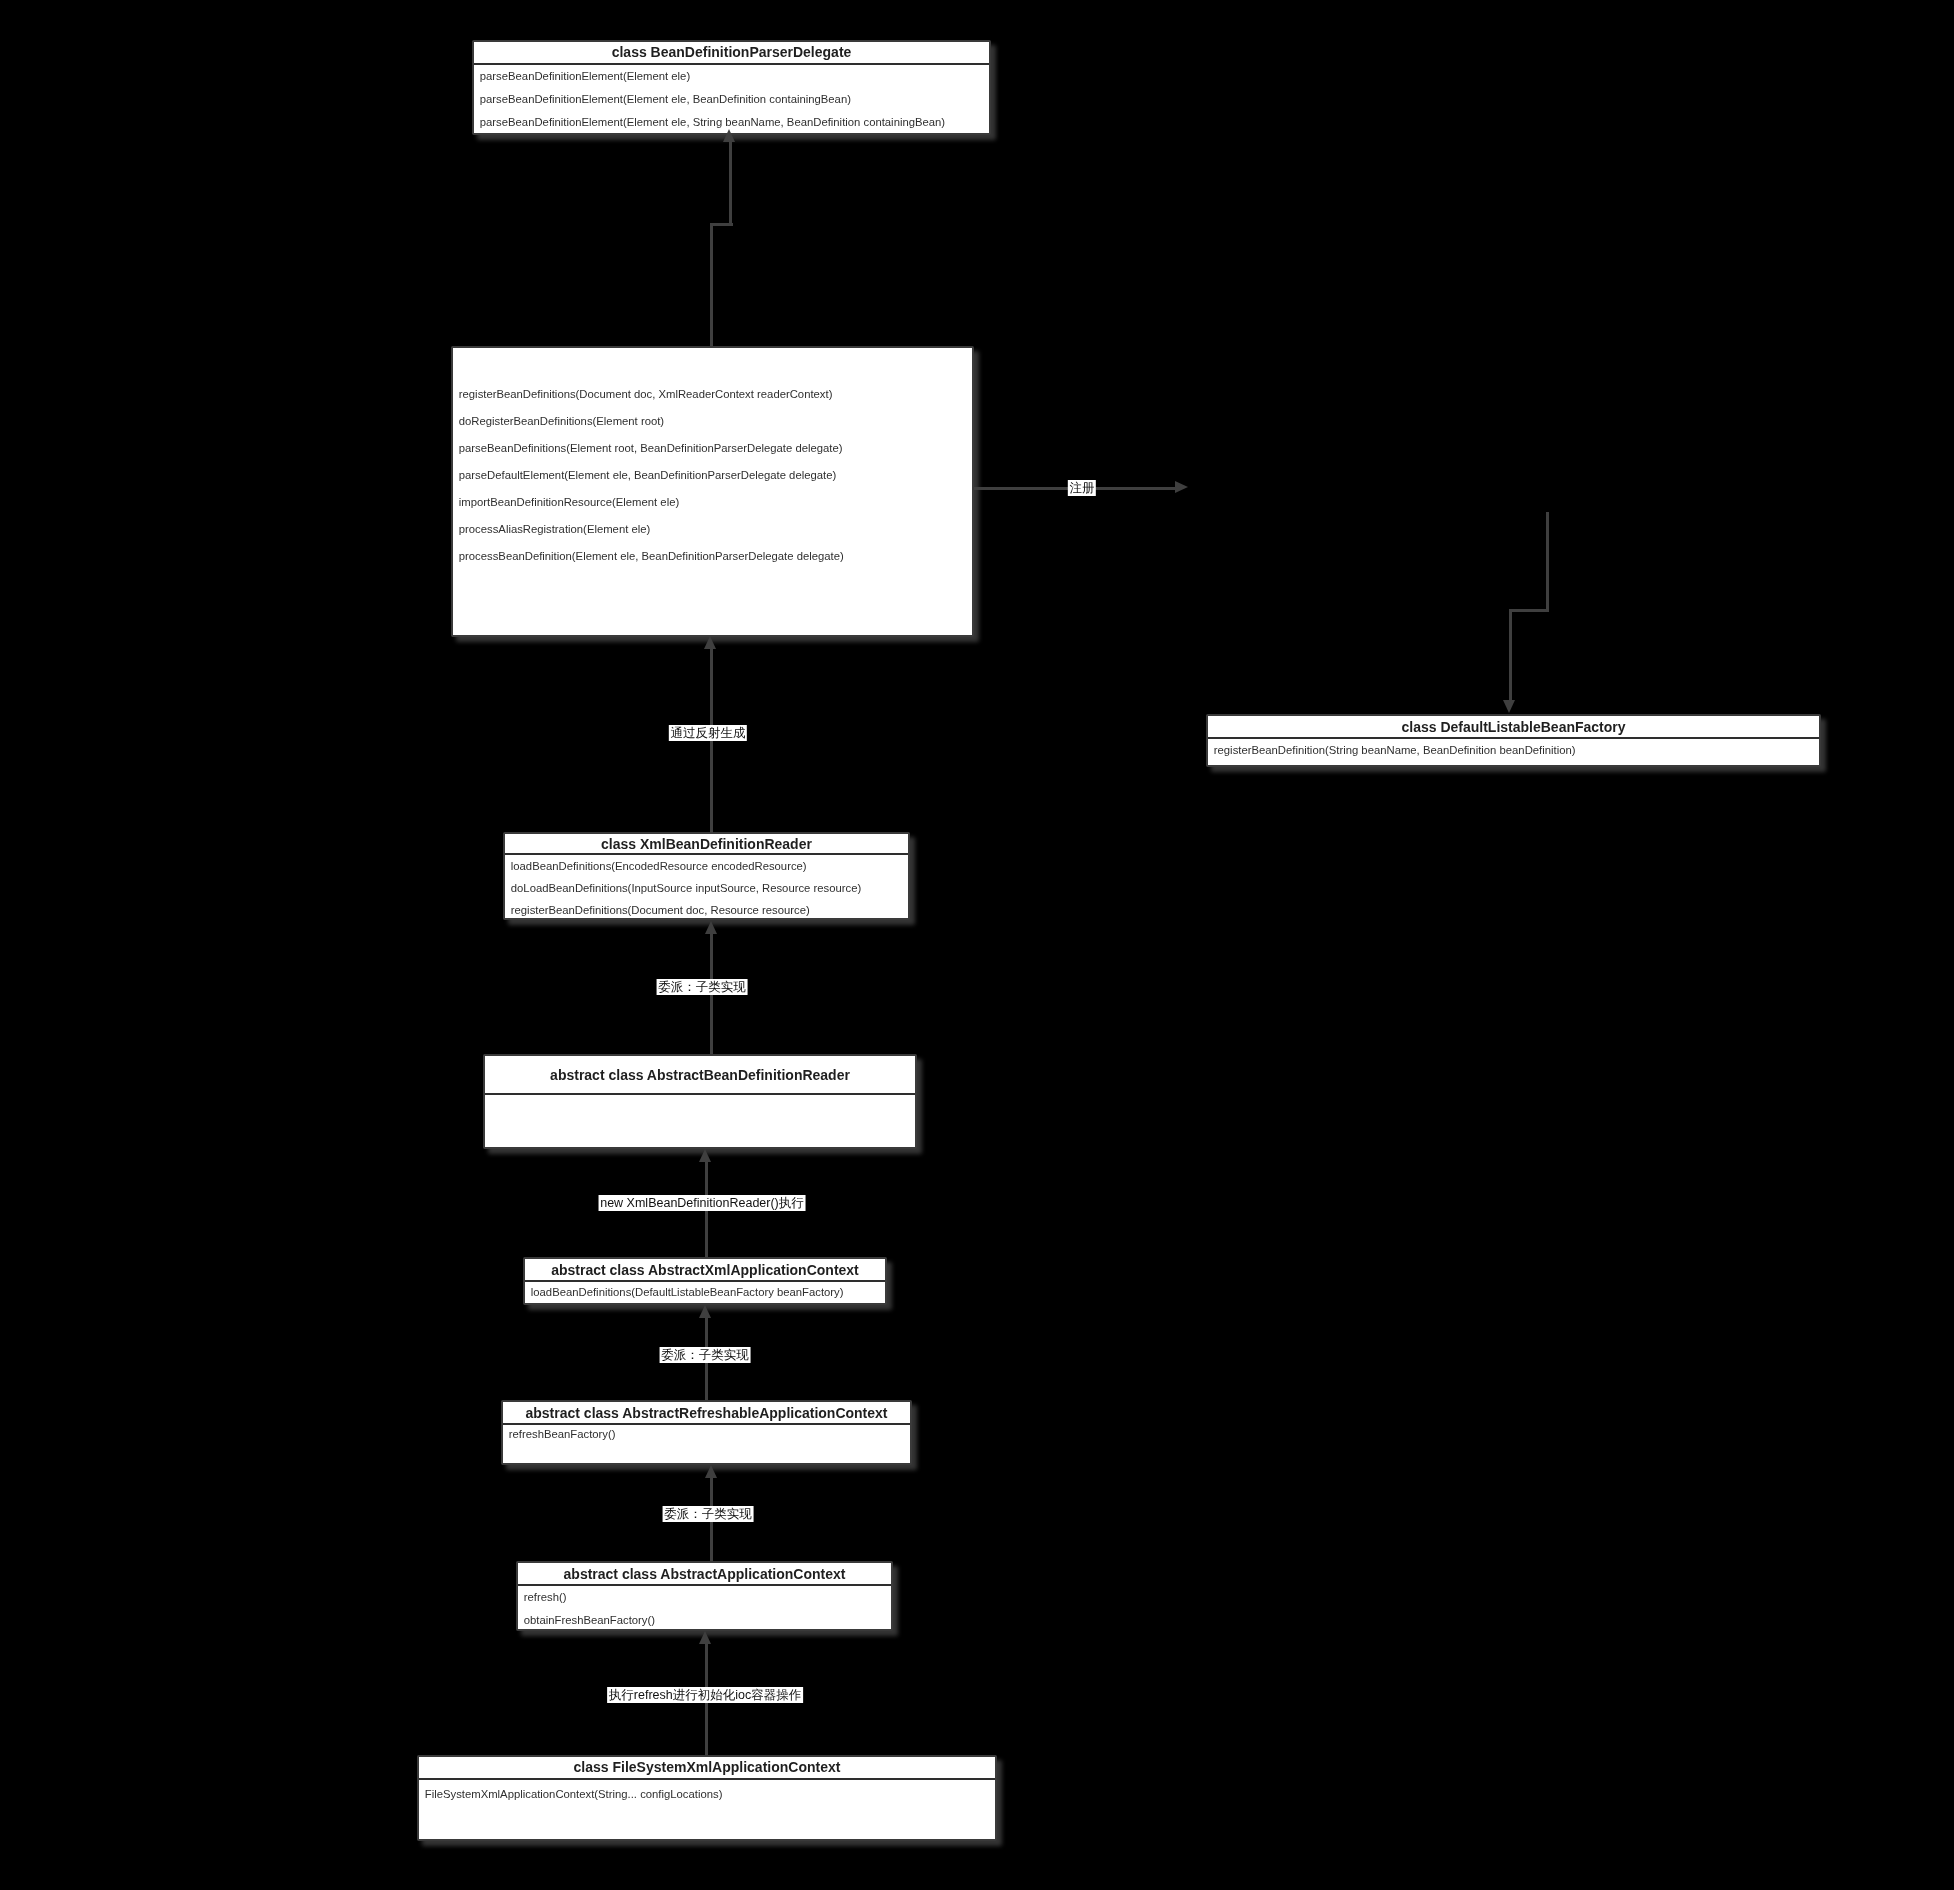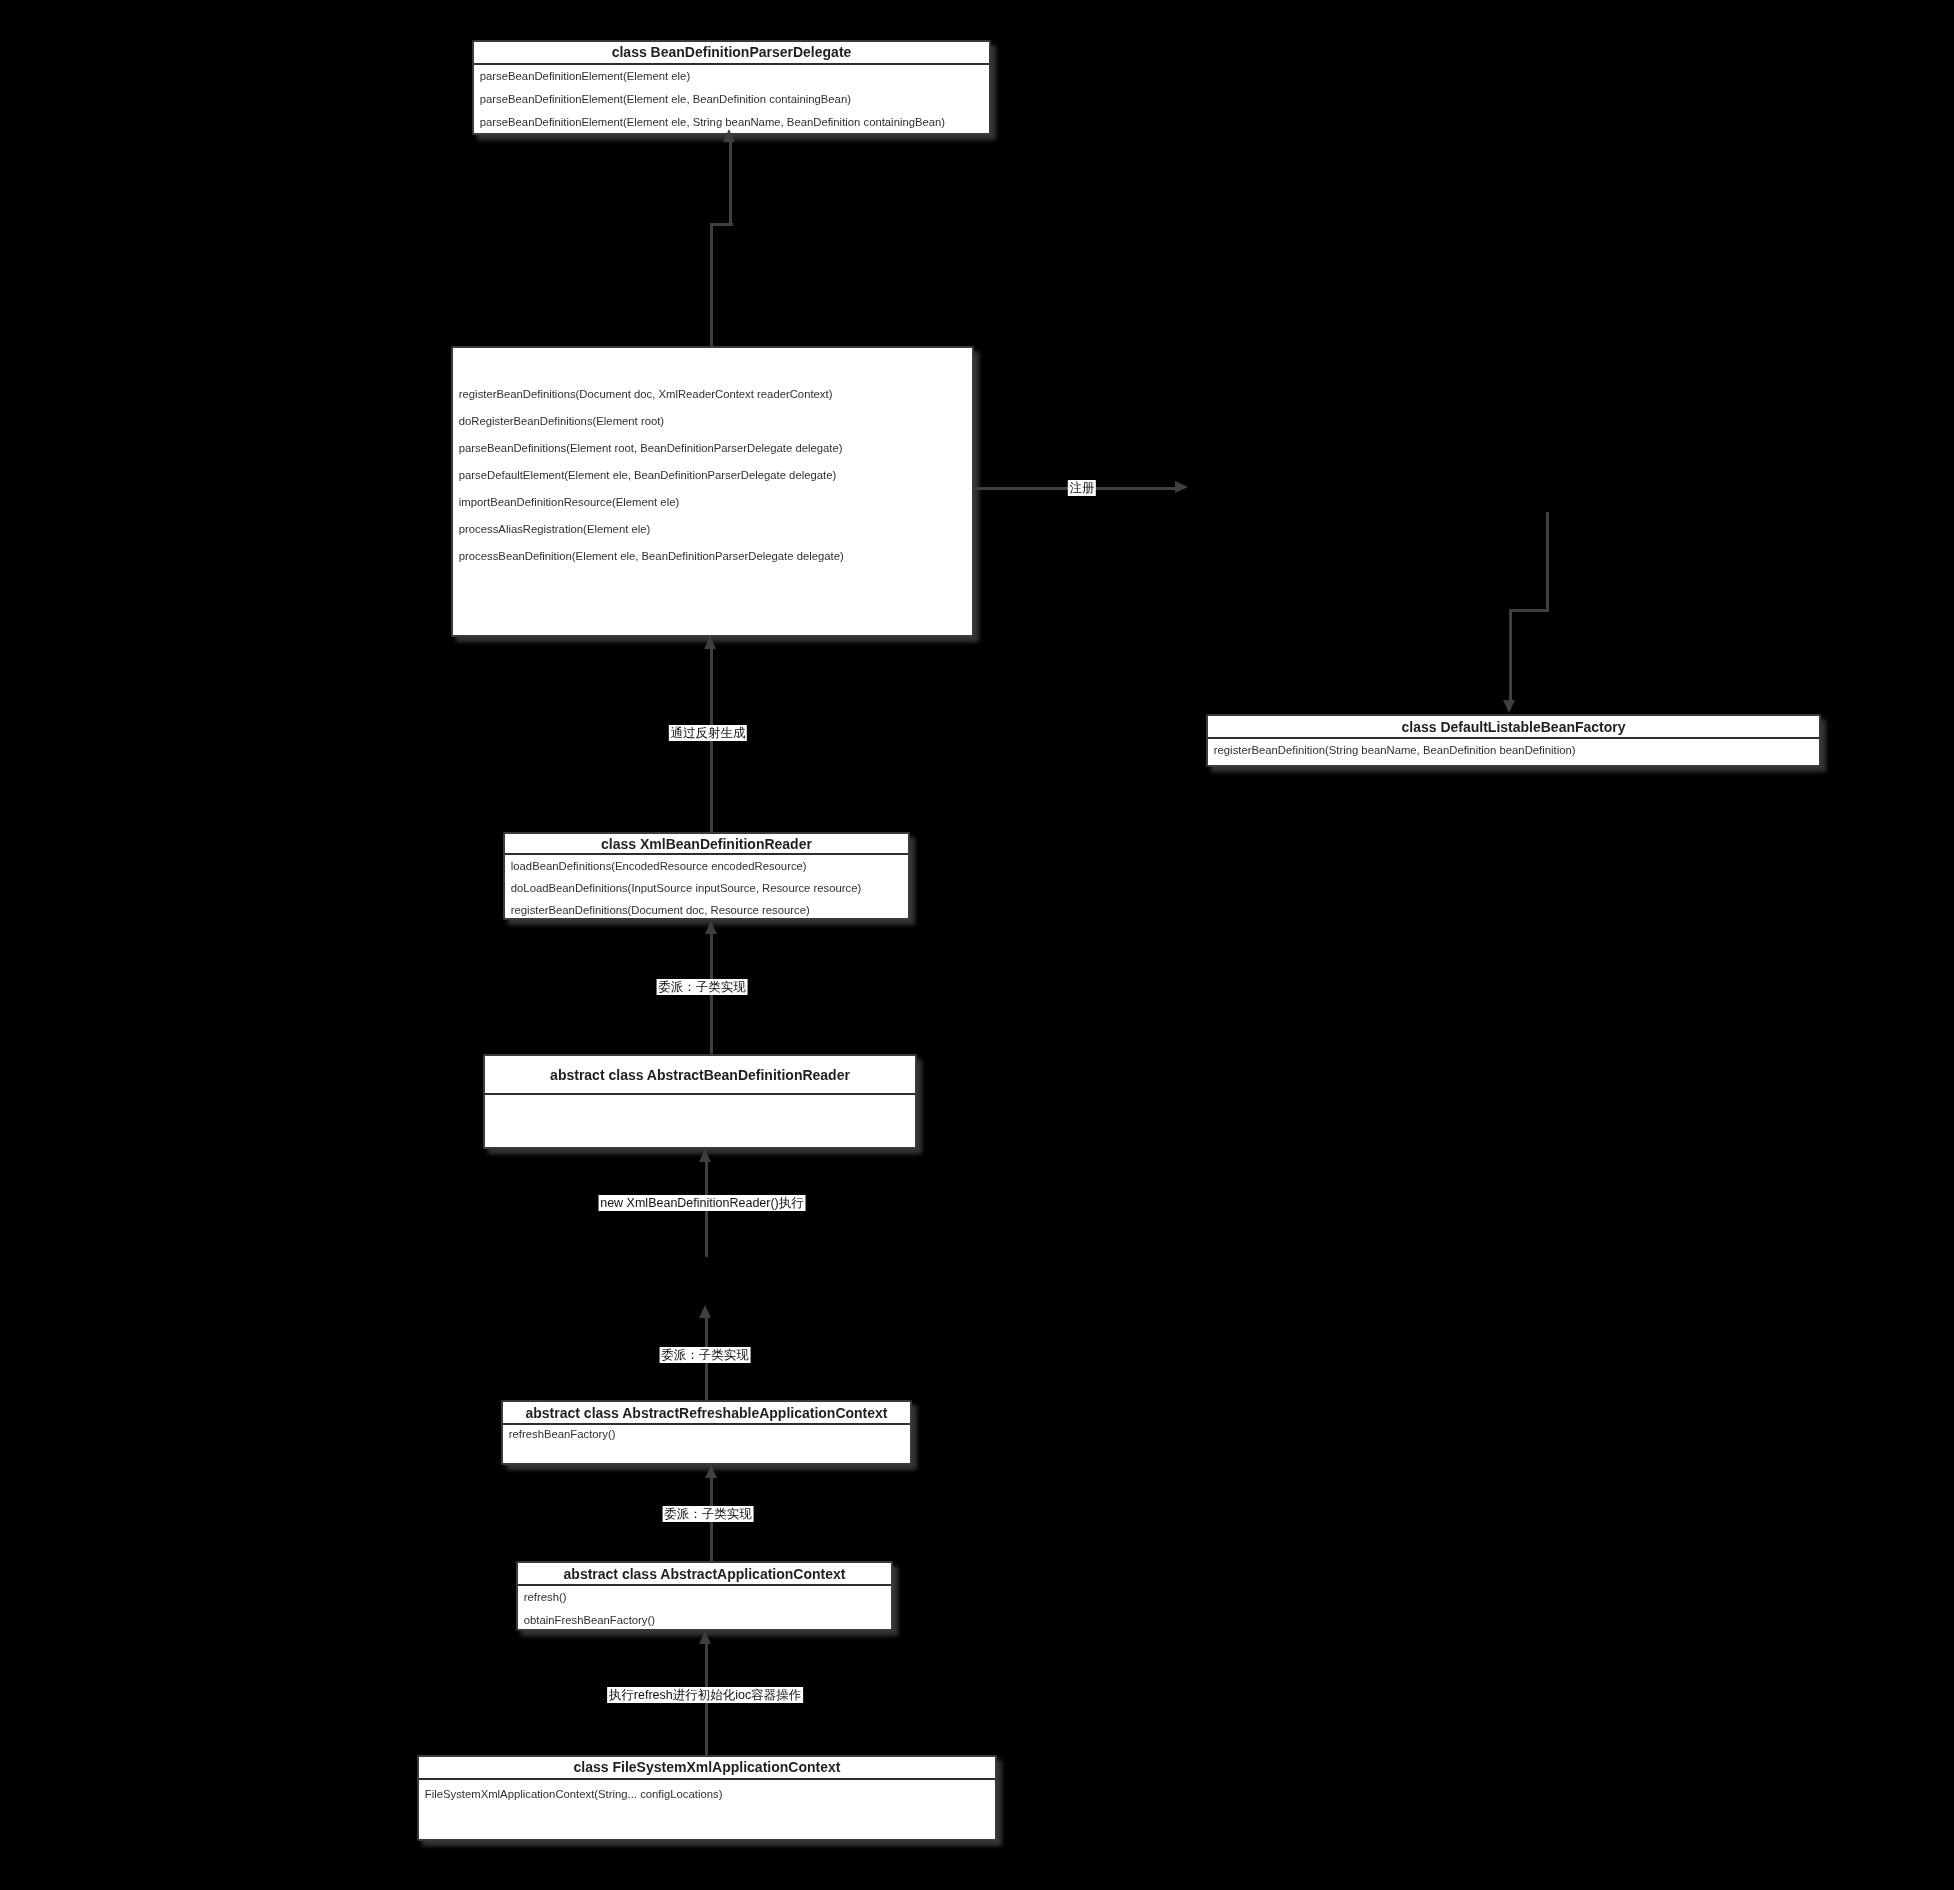--- a/index.html
+++ b/index.html
@@ -93,20 +93,26 @@
         <div class="method">loadBeanDefinitions(EncodedResource encodedResource)</div>
         <div class="method">doLoadBeanDefinitions(InputSource inputSource, Resource resource)</div>
         <div class="method">registerBeanDefinitions(Document doc, Resource resource)</div>
       </div>
   </div>
 
   <div class="class-box" style="left:483px;top:1054px;width:434px;height:95px">
     <div class="class-title" style="height:39px">abstract class AbstractBeanDefinitionReader</div>
   </div>
 
+  <div class="class-box" style="left:523px;top:1257px;width:364px;height:48px">
+    <div class="class-title" style="height:23.4px">abstract class AbstractXmlApplicationContext</div>
+    <div class="class-body" style="line-height:20px">
+        <div class="method">loadBeanDefinitions(DefaultListableBeanFactory beanFactory)</div>
+      </div>
+  </div>
 
   <div class="class-box" style="left:501px;top:1400px;width:411px;height:65px">
     <div class="class-title" style="height:23.4px">abstract class AbstractRefreshableApplicationContext</div>
     <div class="class-body" style="line-height:18.4px">
         <div class="method">refreshBeanFactory()</div>
       </div>
   </div>
 
   <div class="class-box" style="left:516px;top:1561px;width:377px;height:70px">
     <div class="class-title" style="height:23.4px">abstract class AbstractApplicationContext</div>

